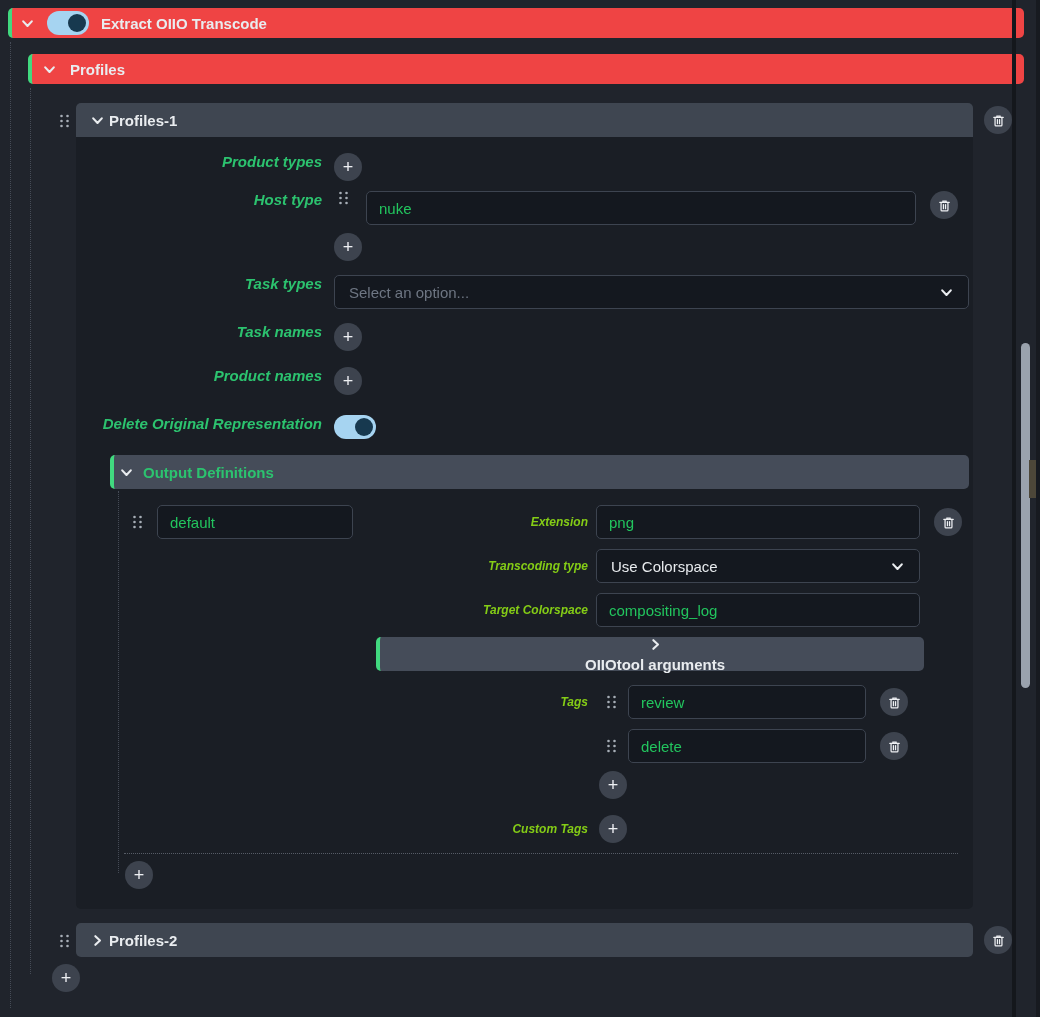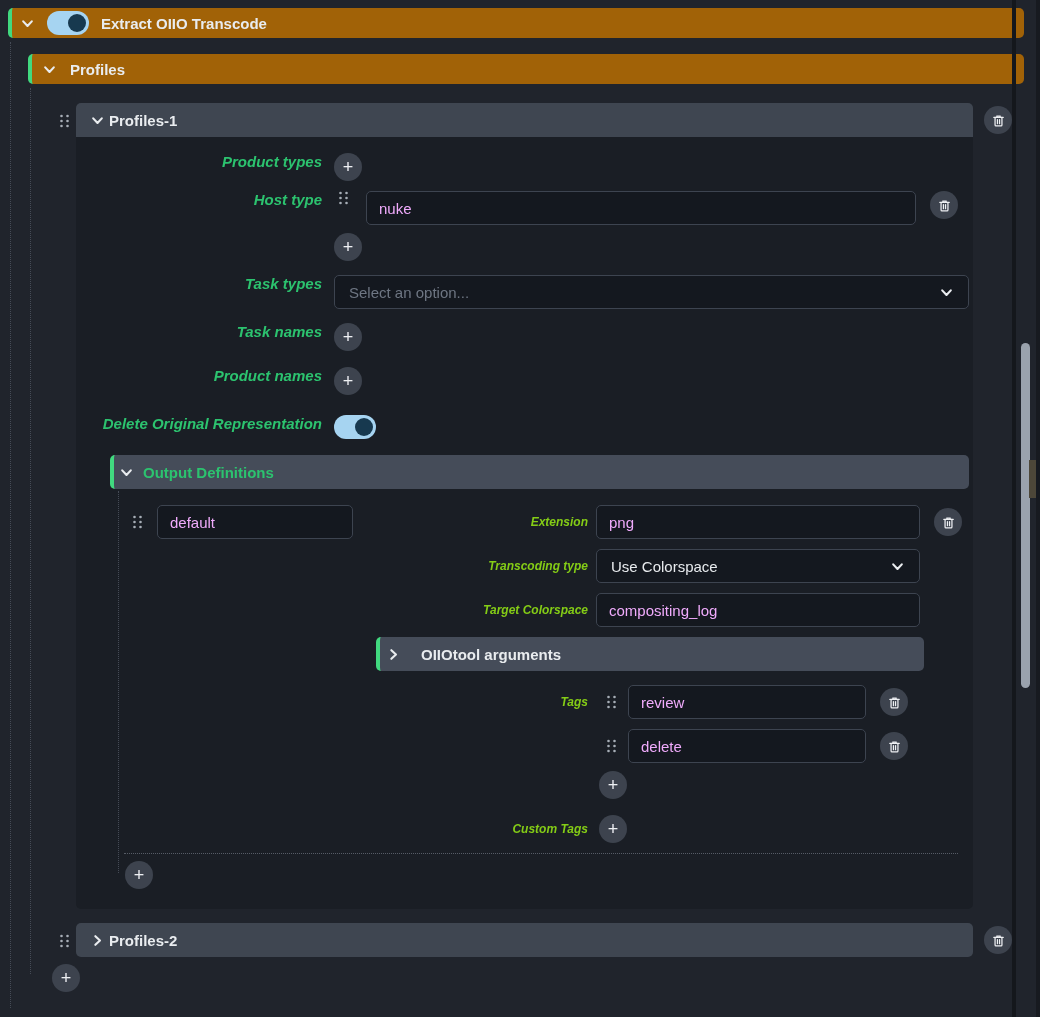--- a/index.html
+++ b/index.html
@@ -11,21 +11,21 @@
     color:#e8ebee;
     overflow:hidden;
     position:relative;
   }
   .app { position:absolute; inset:0; padding:8px 16px 8px 8px; }
 
   
   .bar {
     display:flex; align-items:center;
     height:30px;
-    background:#a16207;
+    background:#ef4444;
     border-left:4px solid #41d97f;
     border-radius:5px;
   }
   .bar-title { font-size:15px; font-weight:600; color:#e9ecef; white-space:nowrap; }
   .root-bar { padding-left:8px; gap:12px; }
   .section-bar { margin-left:20px; margin-top:16px; padding-left:10px; gap:13px; }
 
   .chev { display:flex; align-items:center; justify-content:center; width:15px; height:15px; color:#e9ecef; flex:0 0 auto; }
 
   
@@ -59,40 +59,40 @@
   .flabel {
     flex:0 0 232px; text-align:right; margin-right:12px;
     font-style:italic; font-weight:600; font-size:15px; color:#2cc36f; white-space:nowrap;
   }
   .mb10{margin-bottom:10px}.mb8{margin-bottom:8px}.mb14{margin-bottom:14px}
   .mb16{margin-bottom:16px}.mb20{margin-bottom:20px}
   .row-toggle{min-height:24px}
 
   .tinput {
     height:34px; background:#14181f; border:1px solid #3d4450; border-radius:5px;
-    color:#f0abfc; font-size:15px; padding:0 12px; font-family:inherit; min-width:0;
+    color:#22c55e; font-size:15px; padding:0 12px; font-family:inherit; min-width:0;
   }
   .grow { flex:1 1 auto; }
   .tselect {
     height:34px; background:#14181f; border:1px solid #3d4450; border-radius:5px;
     display:flex; align-items:center; padding:0 14px; font-size:15px; gap:9px; min-width:0;
   }
   .tselect .sel-text { flex:1 1 auto; white-space:nowrap; }
   .placeholder { color:#6e7683; }
   .dragwrap { flex:0 0 18px; display:flex; justify-content:center; margin-right:14px; color:#a7aeb7; }
   .gap14 { flex:0 0 14px; } .endpad11 { flex:0 0 11px; }
 
   
   .od-section { margin-left:20px; position:relative; }
   .sub-bar {
     height:34px; background:#454c59; border-left:4px solid #41d97f; border-radius:5px;
     display:flex; align-items:center; padding-left:5px; gap:9px;
   }
   .green-title { color:#2cc36f; font-weight:600; font-size:15px; }
-  .oiio-bar { margin-left:244px; margin-right:38px; padding-left:6px; gap:20px; margin-bottom:14px; }
+  .oiio-bar { margin-left:244px; margin-right:38px; padding-left:6px; gap:4px; margin-bottom:14px;flex-direction:column; }
   .od-content { padding:16px 7px 0 22px; }
   .orow { display:flex; align-items:center; min-height:28px; }
   .olabel {
     margin-left:auto; font-style:italic; font-weight:600; font-size:12px;
     color:#84cc16; margin-right:8px; white-space:nowrap;
   }
   .tag-gap { margin-right:18px;font-style:italic; }
   .w324{flex:0 0 324px}.w238{flex:0 0 238px}.w196{flex:0 0 196px}
   .pad42{flex:0 0 42px}.pad54{flex:0 0 54px}.pad335{flex:0 0 335px}
   .add-tag-indent { margin-left:467px; }

